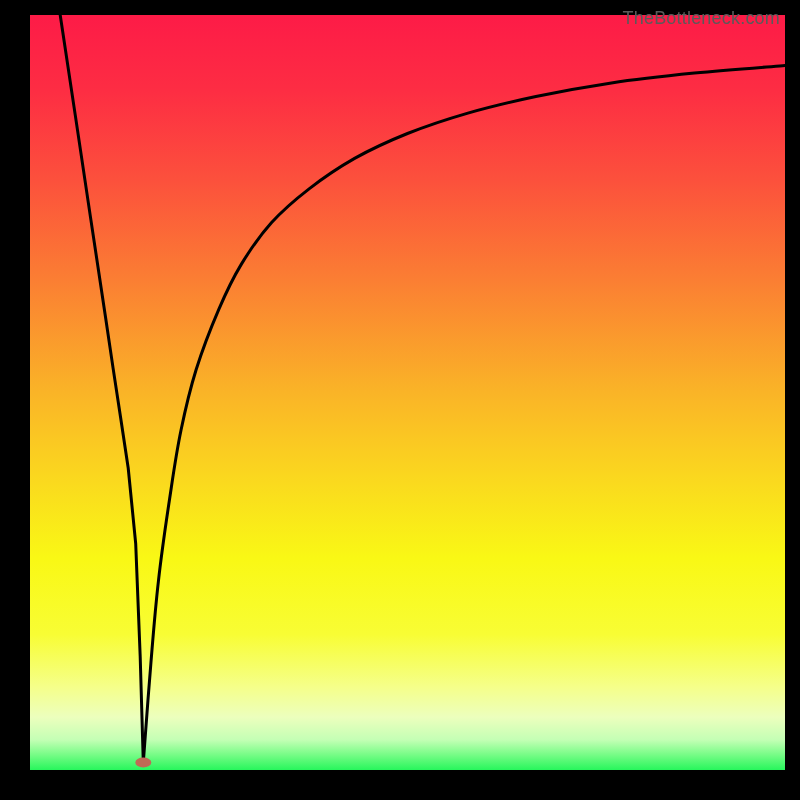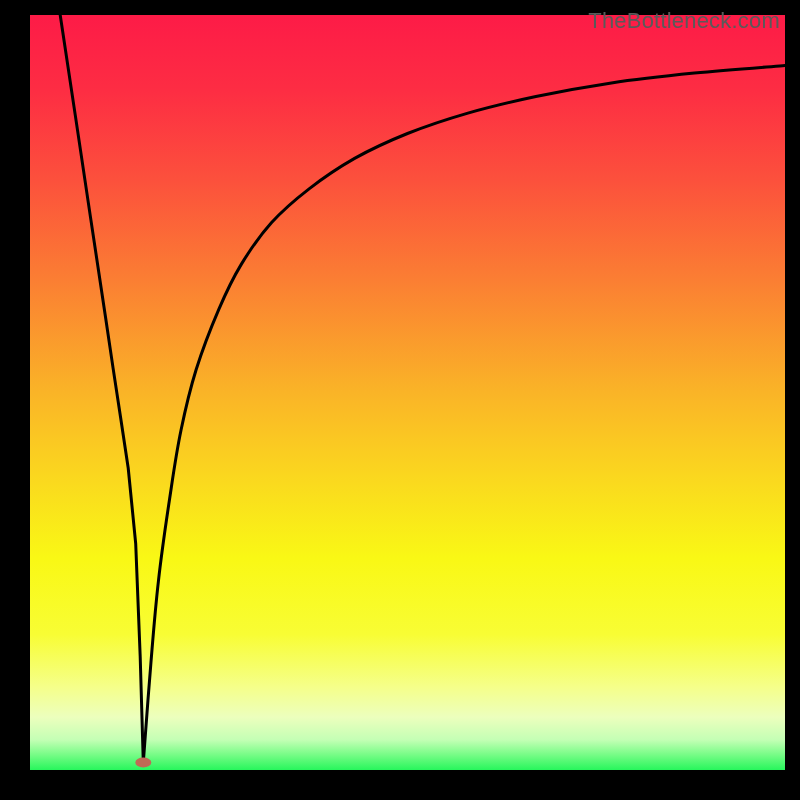--- a/index.html
+++ b/index.html
@@ -39,21 +39,21 @@
     left: 0;
     top: 0;
     width: 100%;
     height: 100%;
   }
   .watermark {
     position: absolute;
     top: 8px;
     right: 20px;
     color: #5a5a5a;
-    font-size: 22px;
+    font-size: 18px;
     font-weight: 500;
     letter-spacing: 0.2px;
   }
 </style>
 </head>
 <body>
 
 <div class="frame">
 
   <div class="plot-area">

